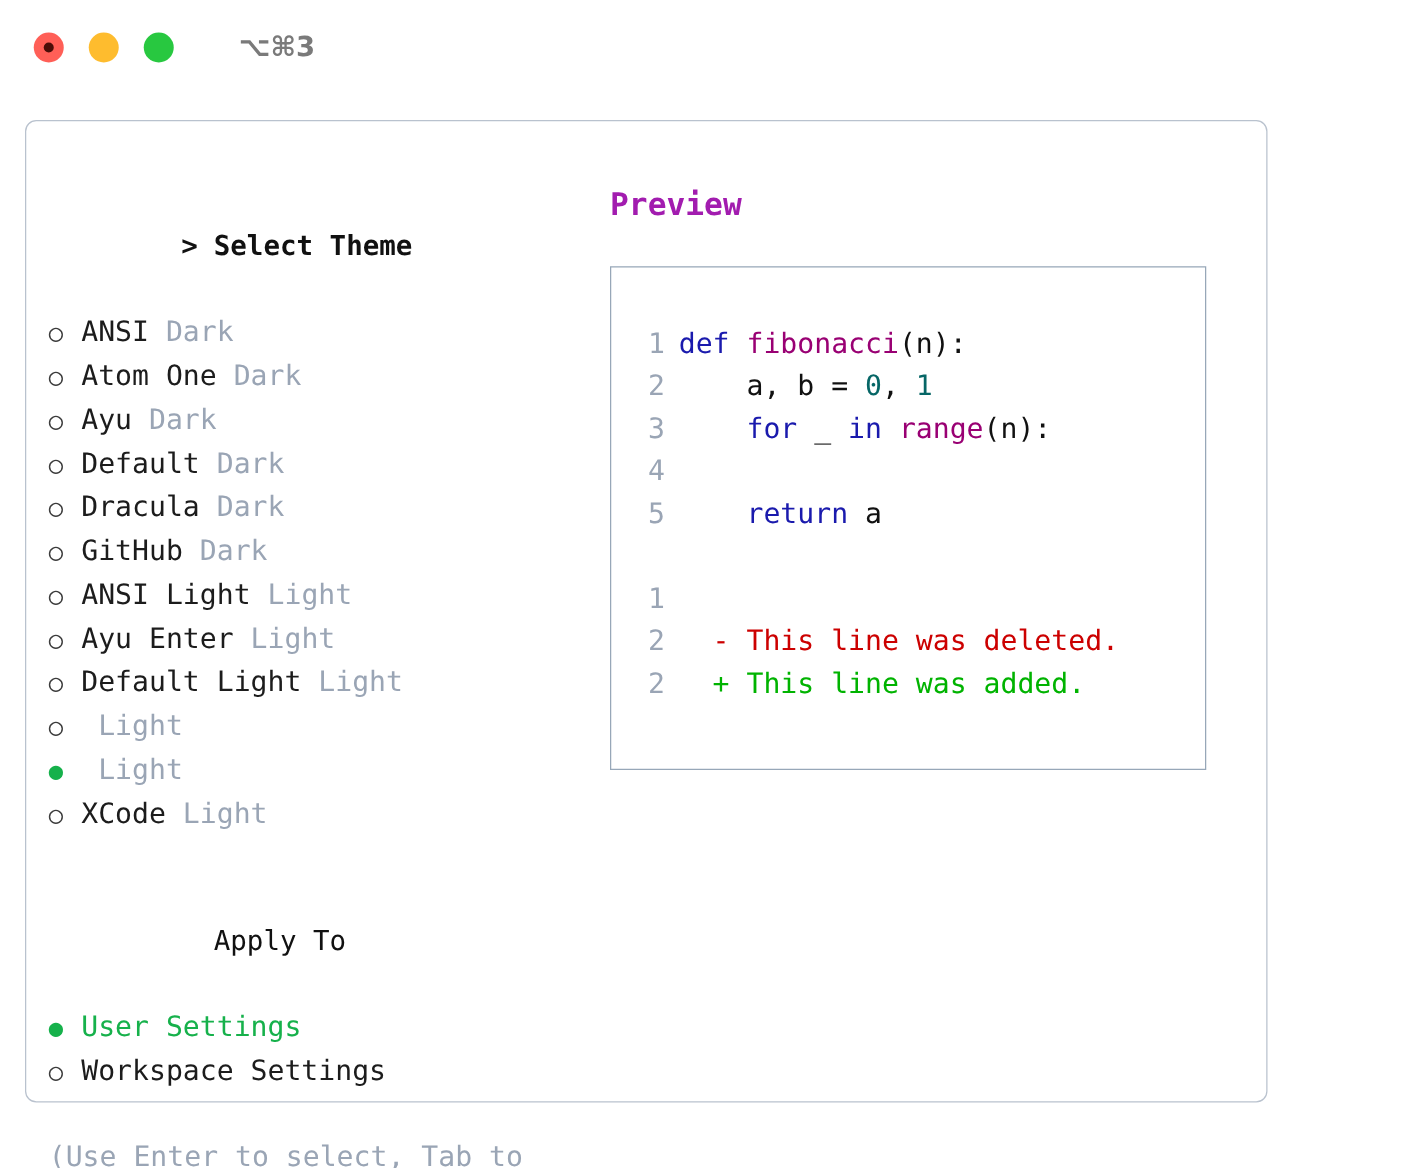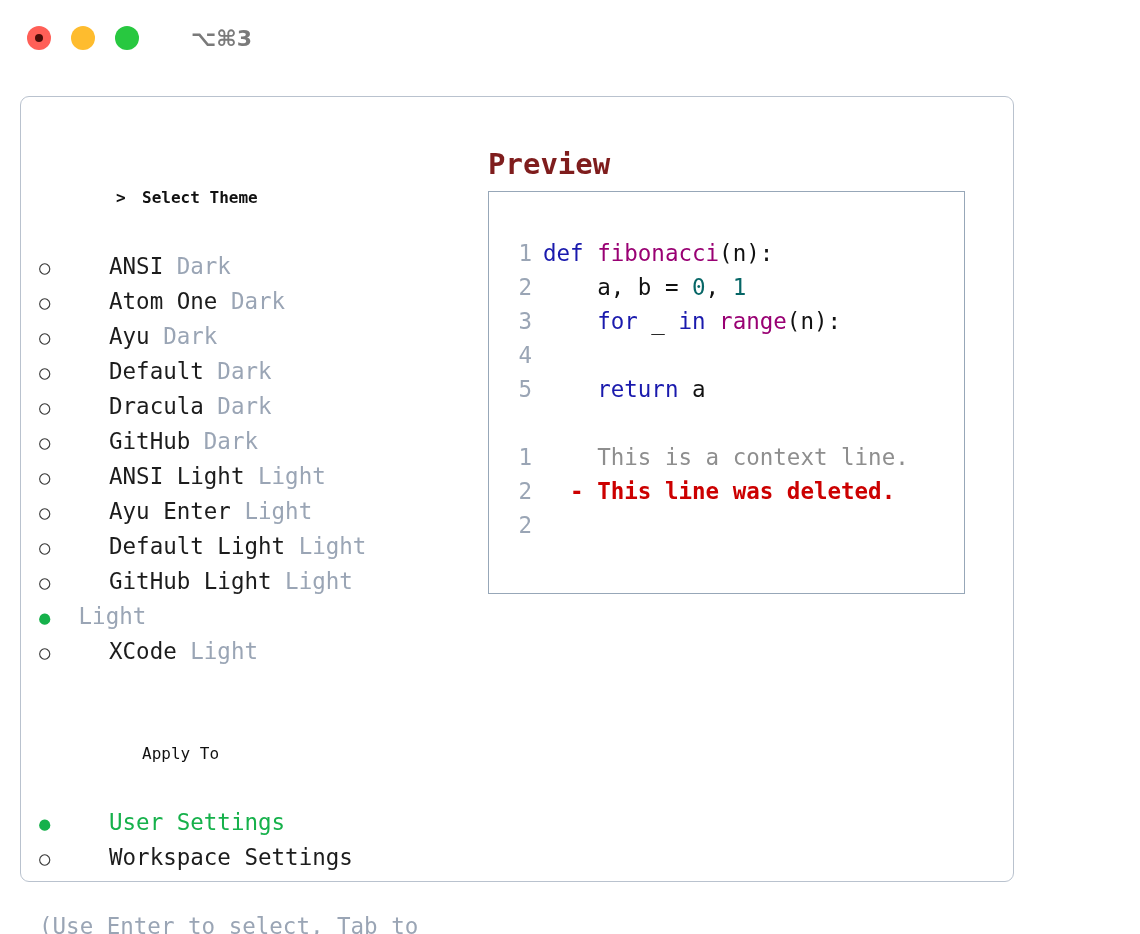--- a/index.html
+++ b/index.html
@@ -58,21 +58,21 @@
 
   .columns {
     display: flex;
     padding: 50px 0 0 0;
   }
   .col-left  { width: 465px; padding-left: 18px; }
   .col-right { flex: 1; padding-left: 2px; }
 
   
   .section-header {
-    font-size: 16px;
+    font-size: 22px;
     font-weight: bold;
     color: #111111;
     line-height: 34px;
     white-space: pre;
   }
   .caret { display: inline-block; width: 26px; }
 
   .opt {
     display: flex;
     align-items: baseline;
@@ -81,41 +81,41 @@
     white-space: pre;
   }
   .bullet {
     display: inline-block;
     width: 26px;
     flex: 0 0 26px;
     color: #3c3c3c;
     font-size: 19px;
   }
   .bullet.on { color: #16b14b; font-size: 19px; }
-  .opt-name { color: #1c1c1c; margin-left: 44px; }
+  .opt-name { color: #1c1c1c; }
   .opt.selected .opt-name { color: #16b14b; }
   .opt-kind { color: #9aa5b5; }
 
   .spacer { height: 34px; }
 
   .hint {
     margin-top: 34px;
     font-size: 22.5px;
     line-height: 34px;
     color: #9aa5b5;
     width: 410px;
   }
 
   
   .preview-title {
-    font-size: 29px;
+    font-size: 25px;
     font-weight: bold;
-    color: #7f1d1d;
-    line-height: 34px;
-    margin-bottom: 10px;
+    color: #a21caf;
+    line-height: 34px;
+    margin-bottom: 32px;
     white-space: pre;
   }
   .code-panel {
     width: 477px;
     height: 403px;
     border: 1.5px solid #97a7b8;
     background: #ffffff;
     padding: 44px 0 0 17px;
   }
   .code-line {
@@ -133,21 +133,21 @@
   }
   .code-text { padding-left: 11px; text-align: right; }
 
   .tok-kw   { color: #1a1aad; }
   .tok-fn   { color: #990073; }
   .tok-num  { color: #066666; }
   .tok-pl   { color: #111111; }
 
   .diff-gap { height: 34px; }
   .diff-ctx { color: #8e8e8e; }
-  .diff-del { color: #cc0000; font-weight: bold; }
+  .diff-del { color: #cc0000; }
   .diff-add { color: #00b300; }
 </style>
 </head>
 <body>
 
 <div class="titlebar">
   <div class="lights">
     <span class="light red">
       <span class="rec-dot"></span>
     </span>
@@ -169,21 +169,21 @@
       <div id="theme-list">
           <div class="opt"><span class="bullet">○</span><span class="opt-name">ANSI</span><span class="opt-kind"> Dark</span></div>
           <div class="opt"><span class="bullet">○</span><span class="opt-name">Atom One</span><span class="opt-kind"> Dark</span></div>
           <div class="opt"><span class="bullet">○</span><span class="opt-name">Ayu</span><span class="opt-kind"> Dark</span></div>
           <div class="opt"><span class="bullet">○</span><span class="opt-name">Default</span><span class="opt-kind"> Dark</span></div>
           <div class="opt"><span class="bullet">○</span><span class="opt-name">Dracula</span><span class="opt-kind"> Dark</span></div>
           <div class="opt"><span class="bullet">○</span><span class="opt-name">GitHub</span><span class="opt-kind"> Dark</span></div>
           <div class="opt"><span class="bullet">○</span><span class="opt-name">ANSI Light</span><span class="opt-kind"> Light</span></div>
           <div class="opt"><span class="bullet">○</span><span class="opt-name">Ayu Enter</span><span class="opt-kind"> Light</span></div>
           <div class="opt"><span class="bullet">○</span><span class="opt-name">Default Light</span><span class="opt-kind"> Light</span></div>
-          <div class="opt"><span class="bullet">○</span><span class="opt-name">GitHub Light</span><span class="opt-kind"> Light</span></div>
+          <div class="opt"><span class="bullet">○</span><span class="opt-kind"> Light</span></div>
           <div class="opt selected"><span class="bullet on">●</span><span class="opt-kind"> Light</span></div>
           <div class="opt"><span class="bullet">○</span><span class="opt-name">XCode</span><span class="opt-kind"> Light</span></div>
         </div>
 
       <div class="spacer"></div>
 
       <div class="section-header" style="font-weight:normal;">
         <span class="caret"></span><span>Apply To</span>
       </div>
 
@@ -201,21 +201,21 @@
       <div class="code-panel">
         <div id="code-block">
             <div class="code-line"><span class="ln">1</span><span class="code-text"><span class="tok-kw">def </span><span class="tok-fn">fibonacci</span><span class="tok-pl">(n):</span></span></div>
             <div class="code-line"><span class="ln">2</span><span class="code-text"><span class="tok-pl">    a, b = </span><span class="tok-num">0</span><span class="tok-pl">, </span><span class="tok-num">1</span></span></div>
             <div class="code-line"><span class="ln">3</span><span class="code-text"><span class="tok-pl">    </span><span class="tok-kw">for</span><span class="tok-pl"> _ </span><span class="tok-kw">in</span><span class="tok-pl"> </span><span class="tok-fn">range</span><span class="tok-pl">(n):</span></span></div>
             <div class="code-line"><span class="ln">4</span></div>
             <div class="code-line"><span class="ln">5</span><span class="code-text"><span class="tok-pl">    </span><span class="tok-kw">return</span><span class="tok-pl"> a</span></span></div>
           </div>
         <div class="diff-gap"></div>
         <div id="diff-block">
-            <div class="code-line"><span class="ln">1</span><span class="code-text diff-ctx">    This is a context line.</span></div>
+            <div class="code-line"><span class="ln">1</span></div>
             <div class="code-line"><span class="ln">2</span><span class="code-text diff-del">  - This line was deleted.</span></div>
-            <div class="code-line"><span class="ln">2</span></div>
+            <div class="code-line"><span class="ln">2</span><span class="code-text diff-add">  + This line was added.</span></div>
           </div>
       </div>
     </div>
 
   </div>
 </div>
 
 </body></html>

